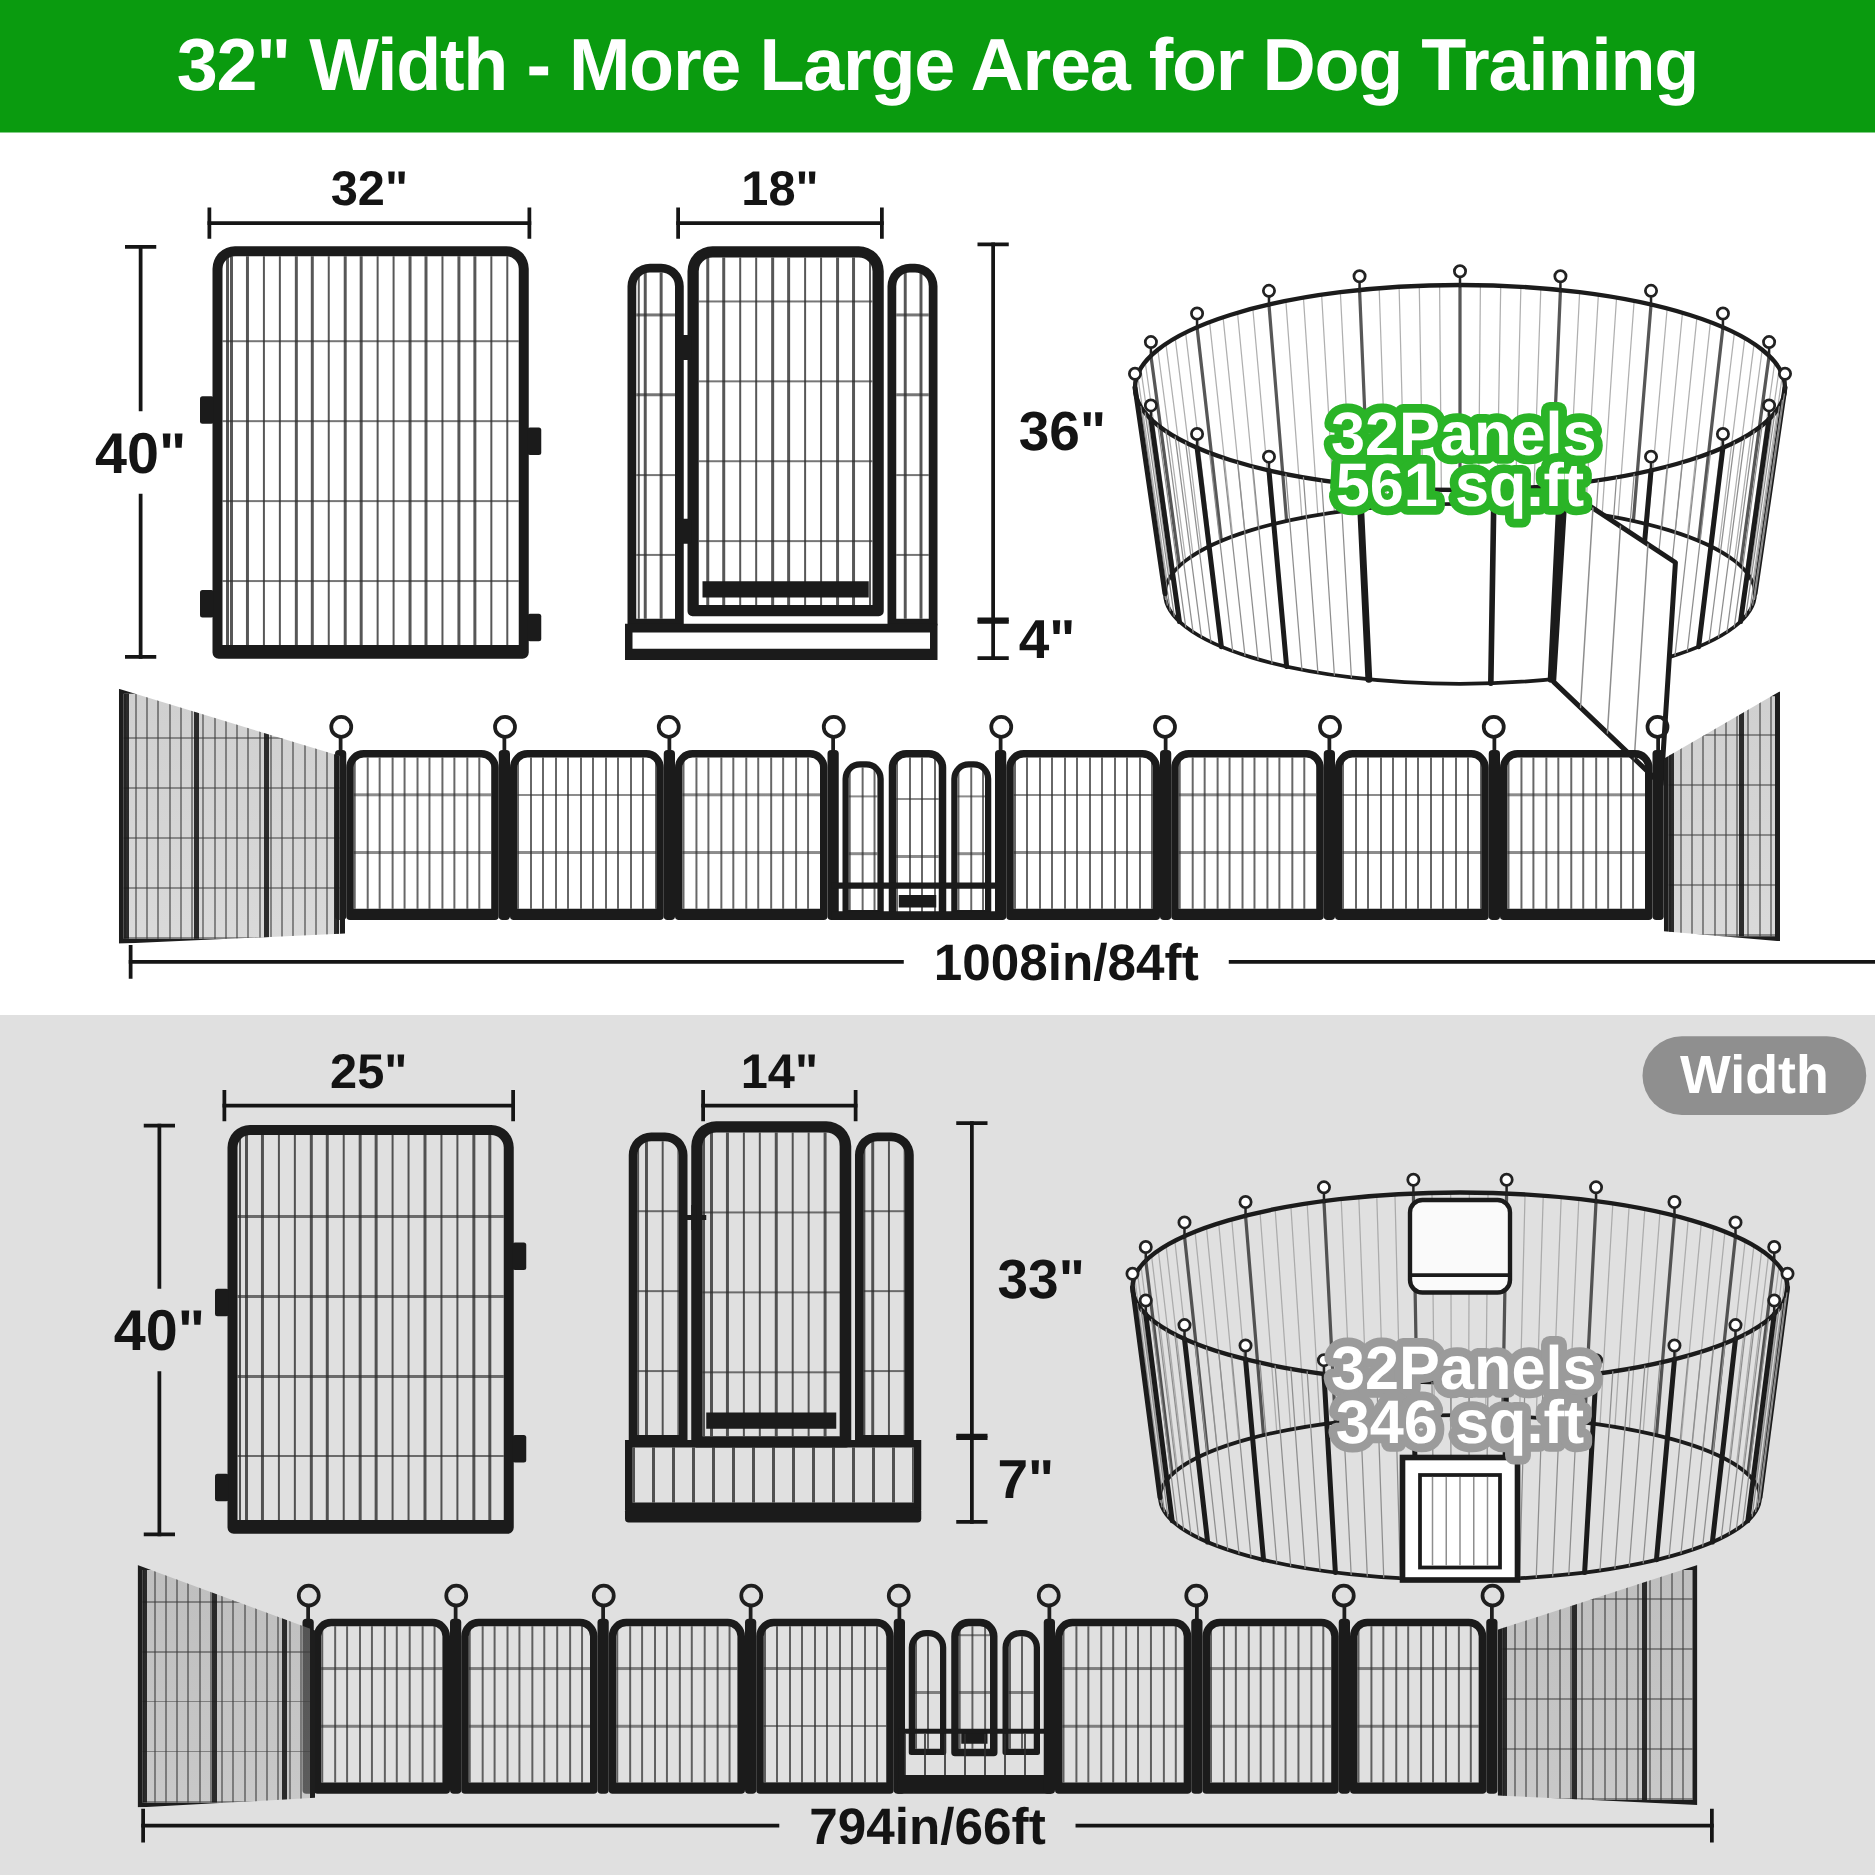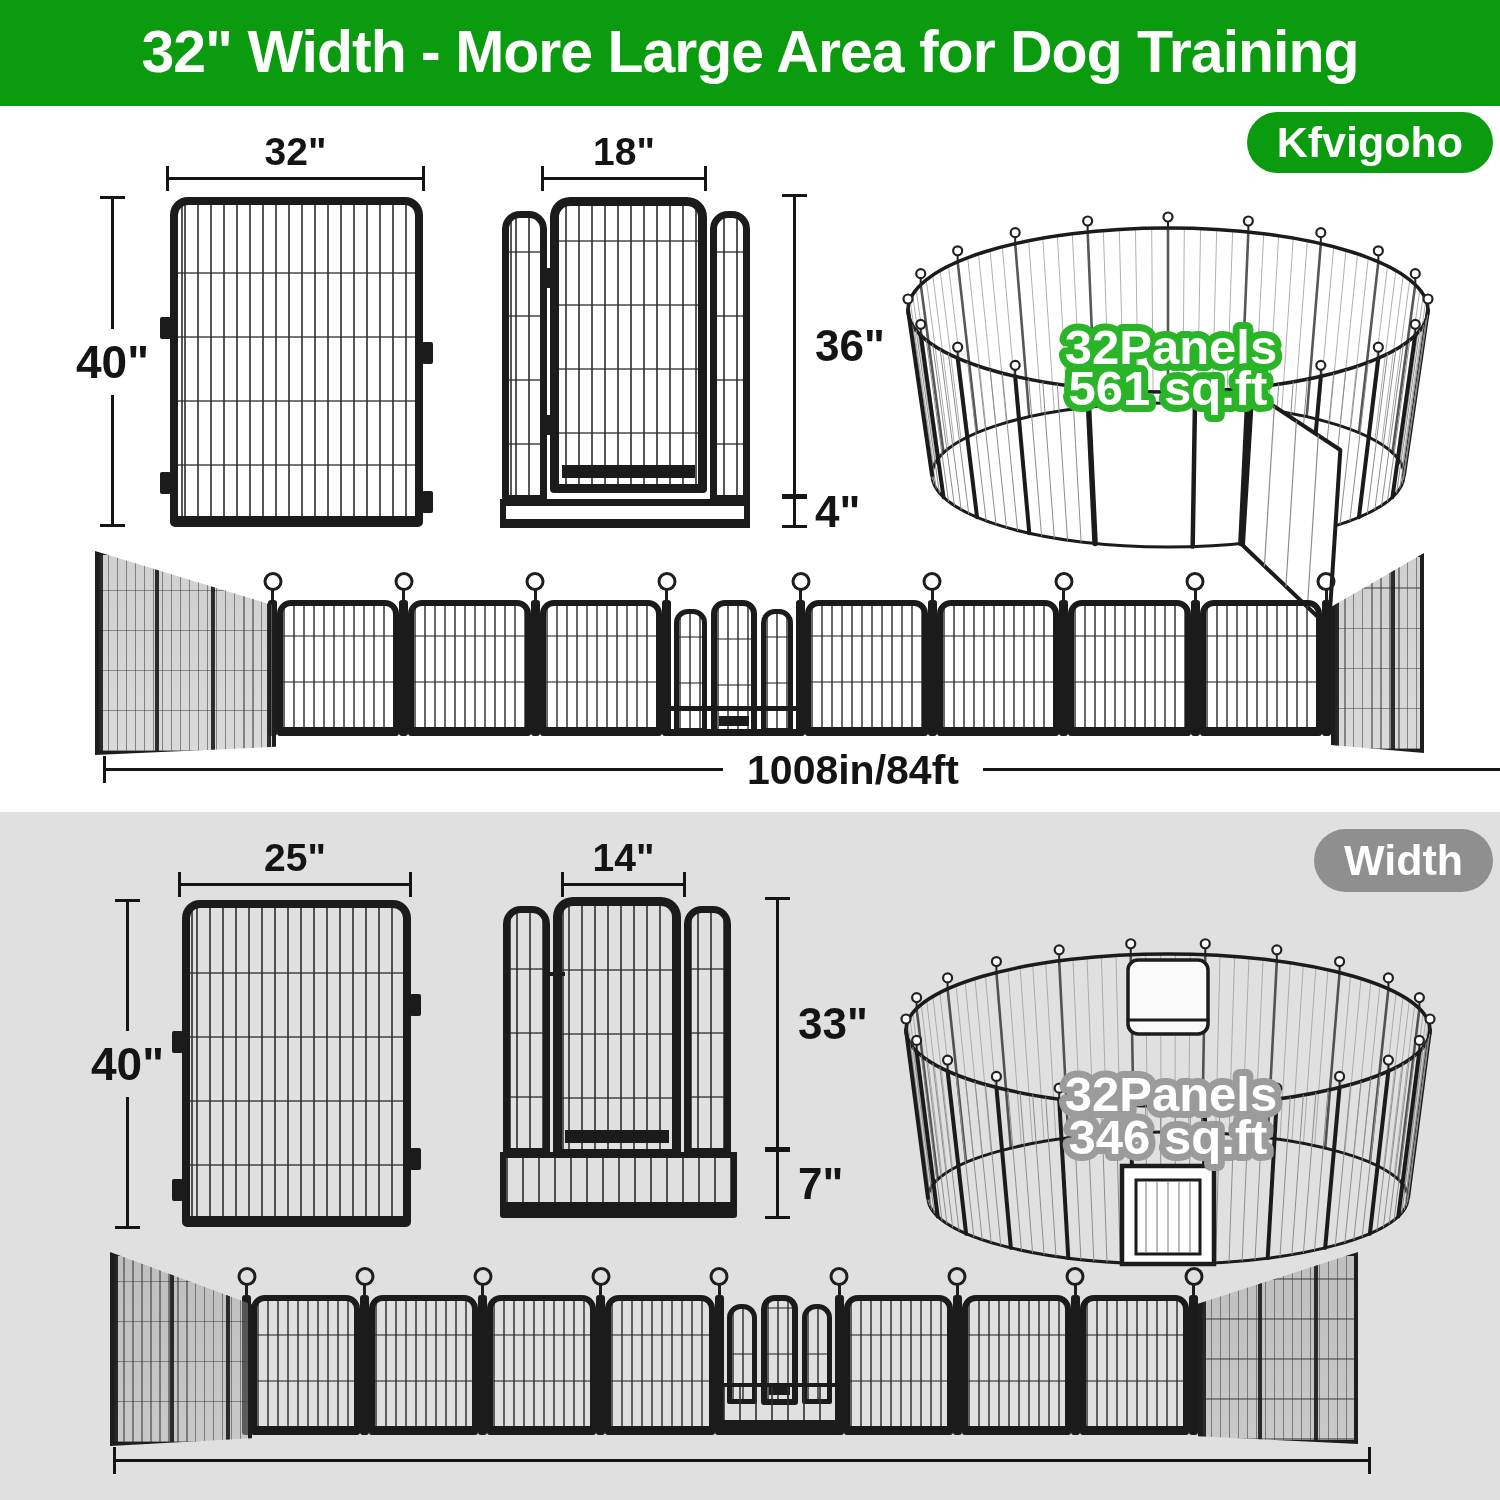--- a/index.html
+++ b/index.html
@@ -100,21 +100,20 @@
 <body>
 
 <div class="stage">
 
   <div class="banner">
     <div class="banner-title">32" Width - More Large Area for Dog Training</div>
   </div>
 
   <div class="graybg"></div>
 
-  <div class="badge brand">Kfvigoho</div>
   <div class="badge others">Width</div>
 
   <div class="dimh" style="left:166px;top:130px;width:259px;">
     <div class="dimh-label">32"</div>
     <div class="dimh-line"></div>
   </div>
 
   <div class="dimv" style="left:111px;top:196px;height:331px;--labelbg:#fff;">
     <div class="dimv-line"></div>
     <div class="dimv-label">40"</div>
@@ -596,15 +595,16 @@
         </div>
         <div class="rpanel meshfine"></div>
         <div class="rpost">
           <div class="pin"></div>
         </div>
       </div>
     <div class="wing wingR" style="left:1088px;top:4px;width:152px;height:184px;"></div>
   </div>
   <div class="dimrow" style="left:113px;top:1438px;width:1258px;--labelbg:var(--gray-bg);">
     <div class="dimrow-line"></div>
+    <div class="dimrow-label">794in/66ft</div>
   </div>
 
 </div>
 
 </body></html>

